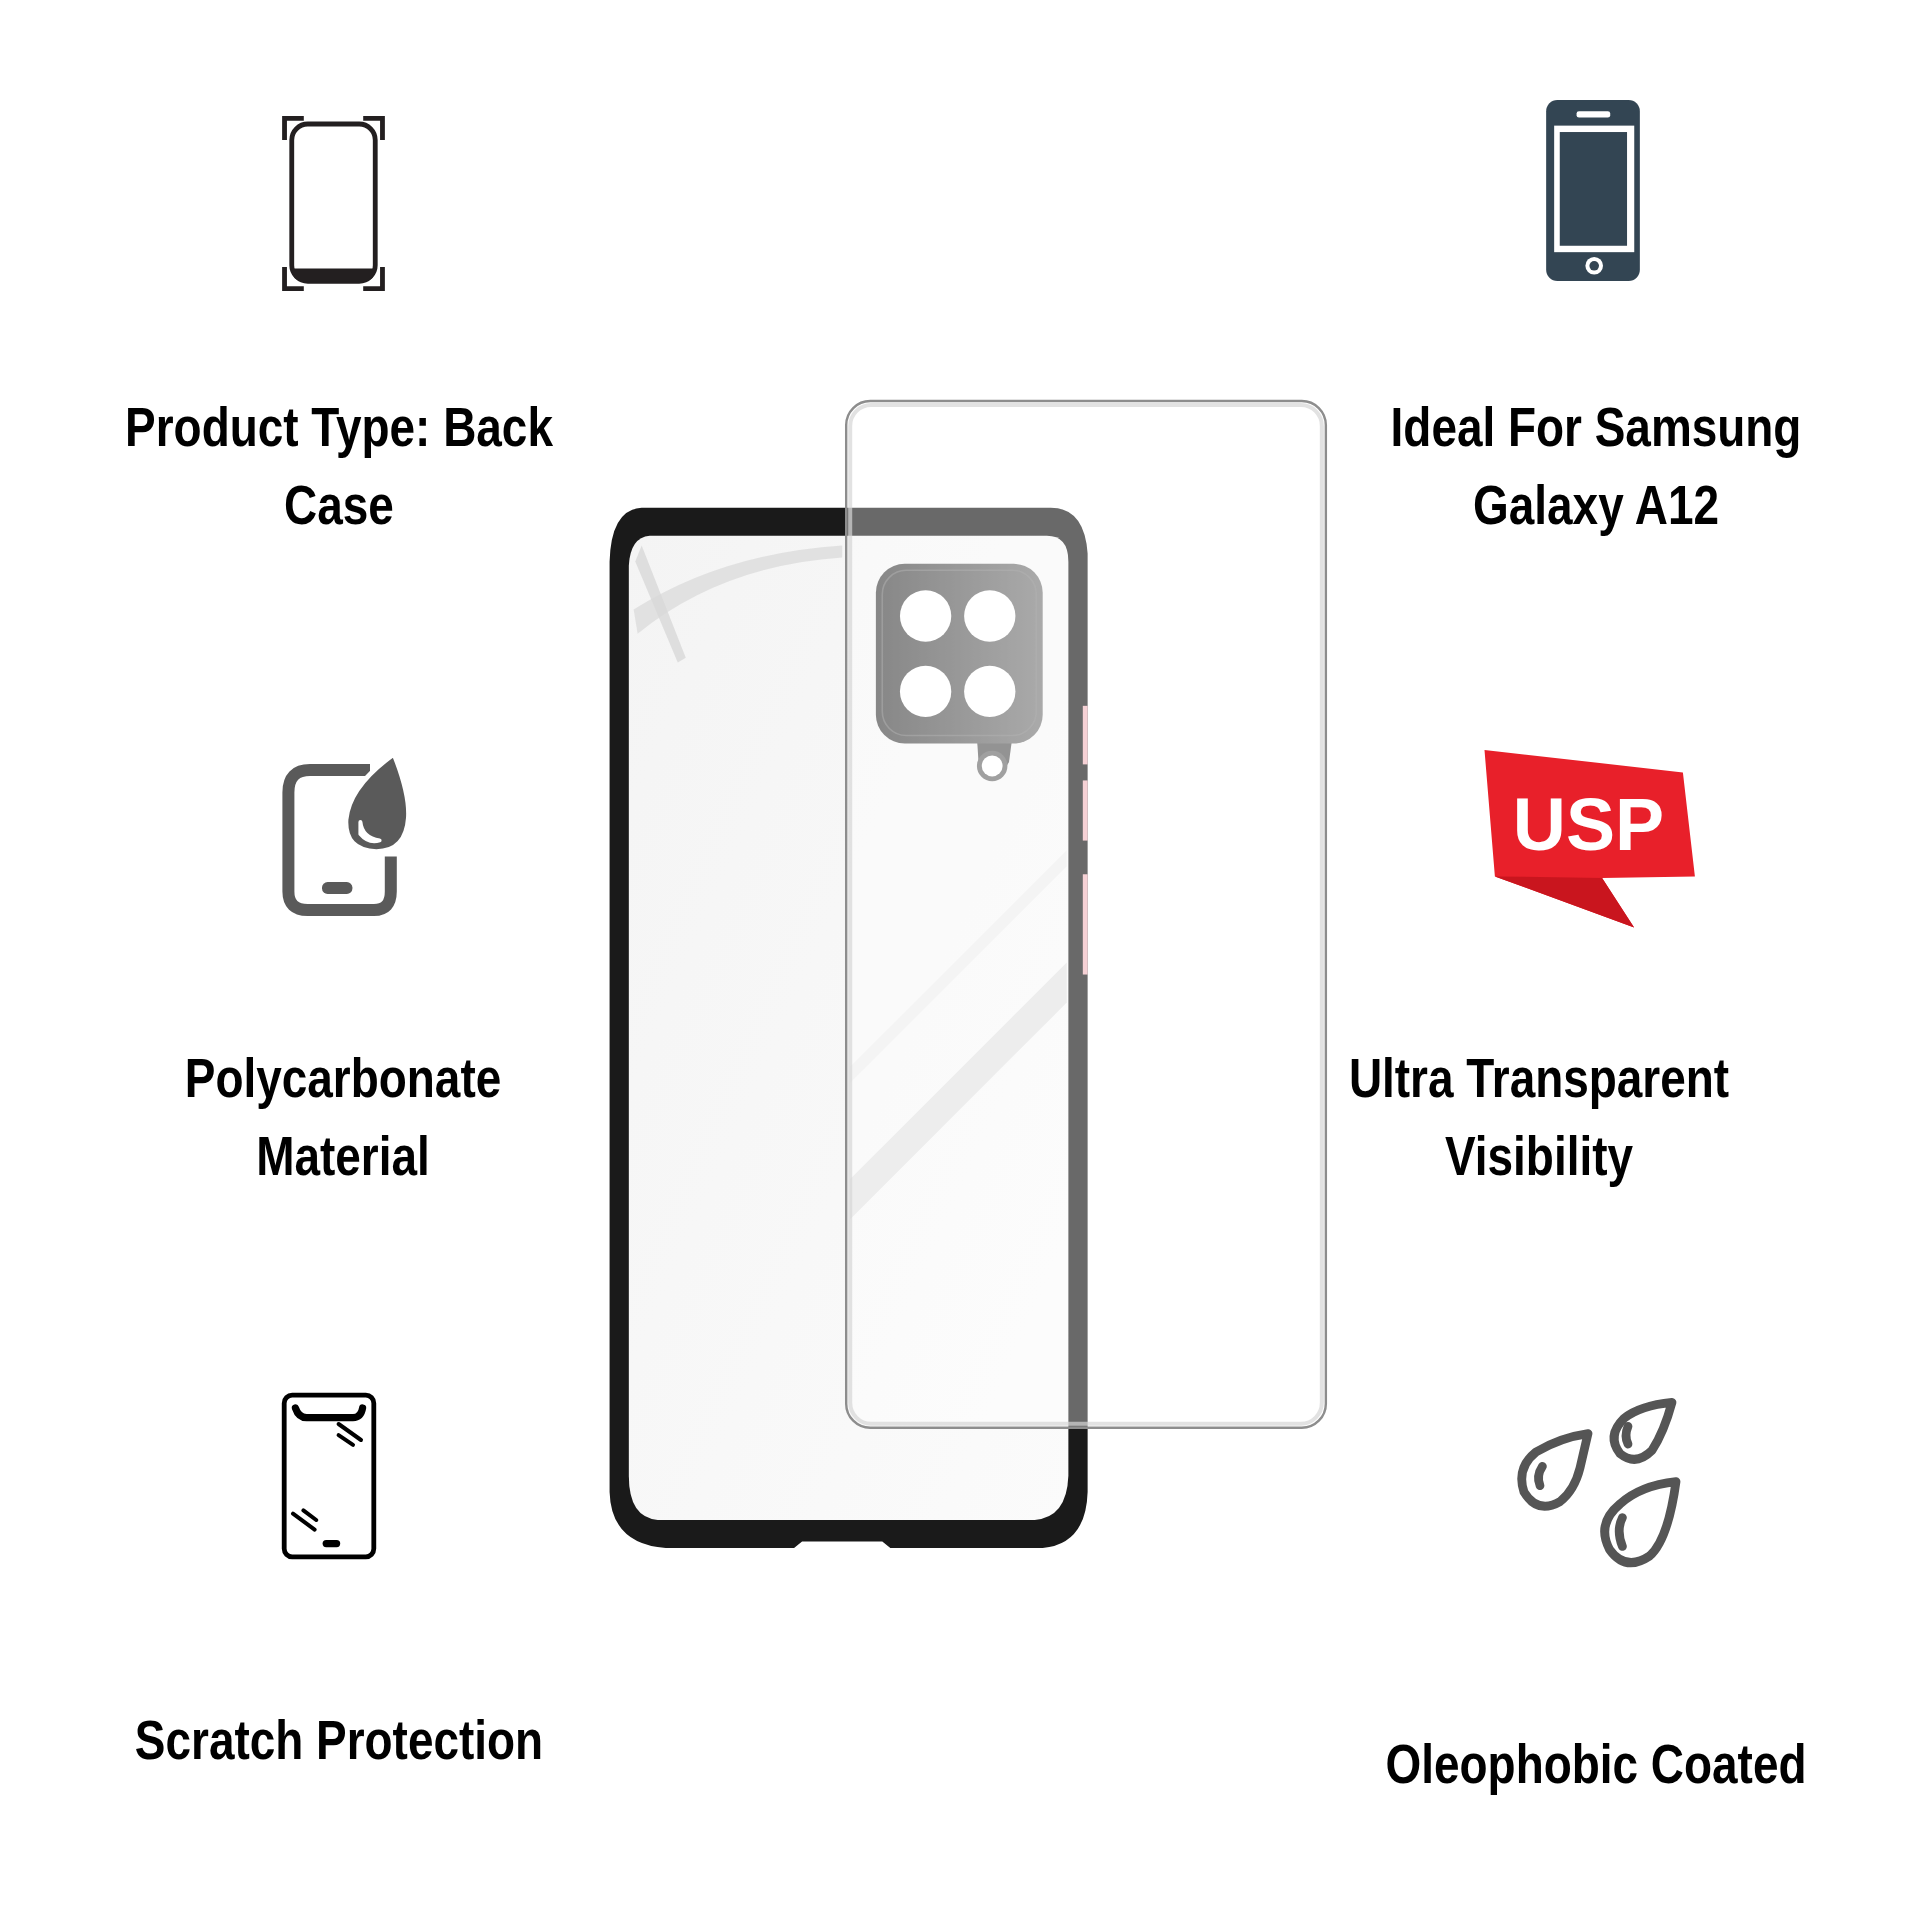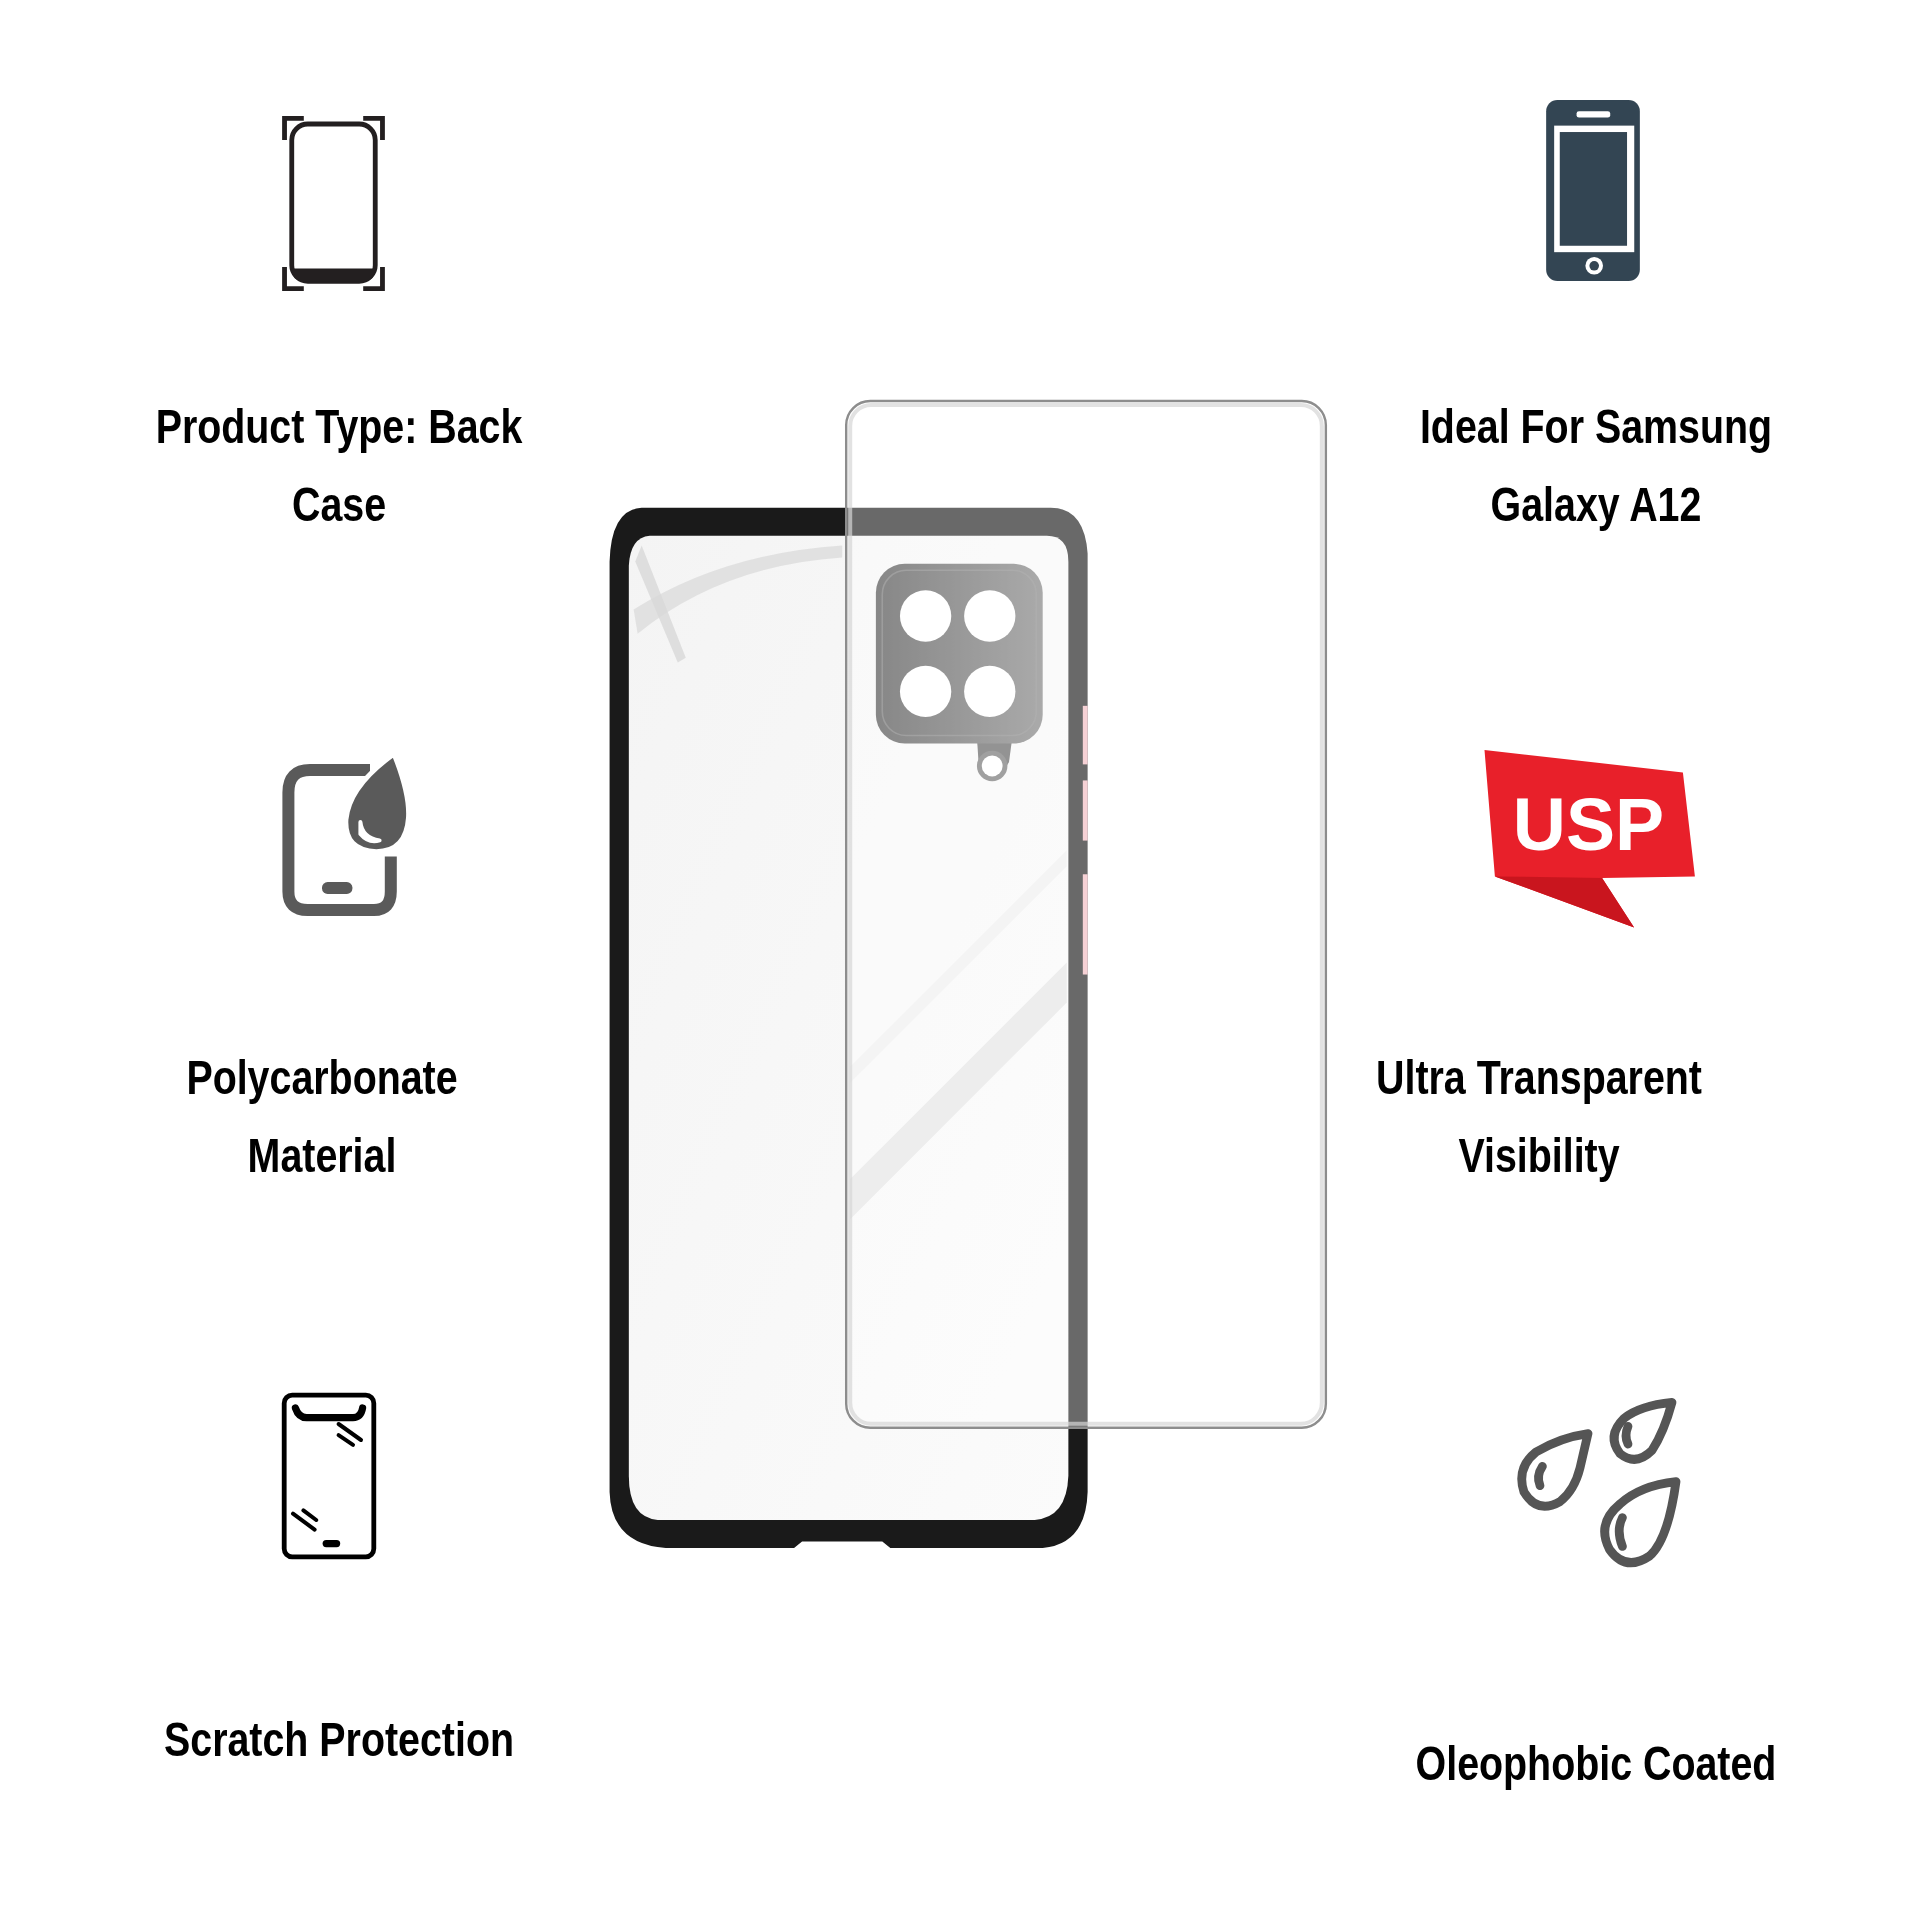--- a/index.html
+++ b/index.html
@@ -4,21 +4,21 @@
   <style>
     html, body { margin:0; padding:0; background:#ffffff; }
     body { width:1925px; height:1925px; position:relative; overflow:hidden; }
     .feature-text {
       position:absolute;
       width:642px;
       text-align:center;
       font-family:"Liberation Sans", sans-serif;
       font-weight:bold;
       color:#000;
-      font-size:48px;
+      font-size:56px;
       line-height:78px;
     }
     .feature-text .line { display:block; transform:scaleX(0.82); transform-origin:center; white-space:nowrap; }
     .icon { position:absolute;text-align:center; }
     .icon svg { display:block; width:100%; height:100%; }
     #product-art { position:absolute; left:0; top:0; width:1925px; height:1925px; }
     .usp-label { font-family:"Liberation Sans", sans-serif; font-weight:bold; }
   </style>
 </head>
 <body>
@@ -85,21 +85,21 @@
 </div>
 
 <div class="icon" style="left:282px;top:754px;width:132px;height:164px;">
   <svg viewBox="0 0 165 205">
     <path d="M110 20 H35 Q8 20 8 48 V172 Q8 195 32 195 H115 Q136 195 136 172 V128" fill="none" stroke="#5a5a5a" stroke-width="15"></path>
     <rect x="50" y="160" width="38" height="15" rx="7" fill="#5a5a5a"></rect>
     <path d="M140 0 Q160 50 158 80 Q155 122 118 122 Q78 120 80 82 Q84 40 140 0 Z" fill="#5a5a5a" stroke="#fff" stroke-width="6"></path>
     <path d="M98 85 Q100 105 122 108 Q108 112 98 100 Z" fill="#fff" stroke="#fff" stroke-width="5" stroke-linejoin="round"></path>
   </svg>
 </div>
-<div class="feature-text" style="left:1px;top:1039px;">
+<div class="feature-text" style="left:22px;top:1039px;">
   <span class="line">Polycarbonate</span>
   <span class="line">Material</span>
 </div>
 
 <div class="icon" style="left:281px;top:1392px;width:96px;height:168px;">
   <svg viewBox="0 0 120 210">
     <rect x="4" y="4" width="112" height="202" rx="10" fill="none" stroke="#000" stroke-width="6"></rect>
     <path d="M18 20 Q22 32 32 32 H90 Q100 32 102 20" fill="none" stroke="#000" stroke-width="9" stroke-linecap="round"></path>
     <path d="M72 40 L100 60 M72 54 L90 66" stroke="#000" stroke-width="5" stroke-linecap="round"></path>
     <path d="M15 152 L42 172 M28 148 L44 160" stroke="#000" stroke-width="5" stroke-linecap="round"></path>

